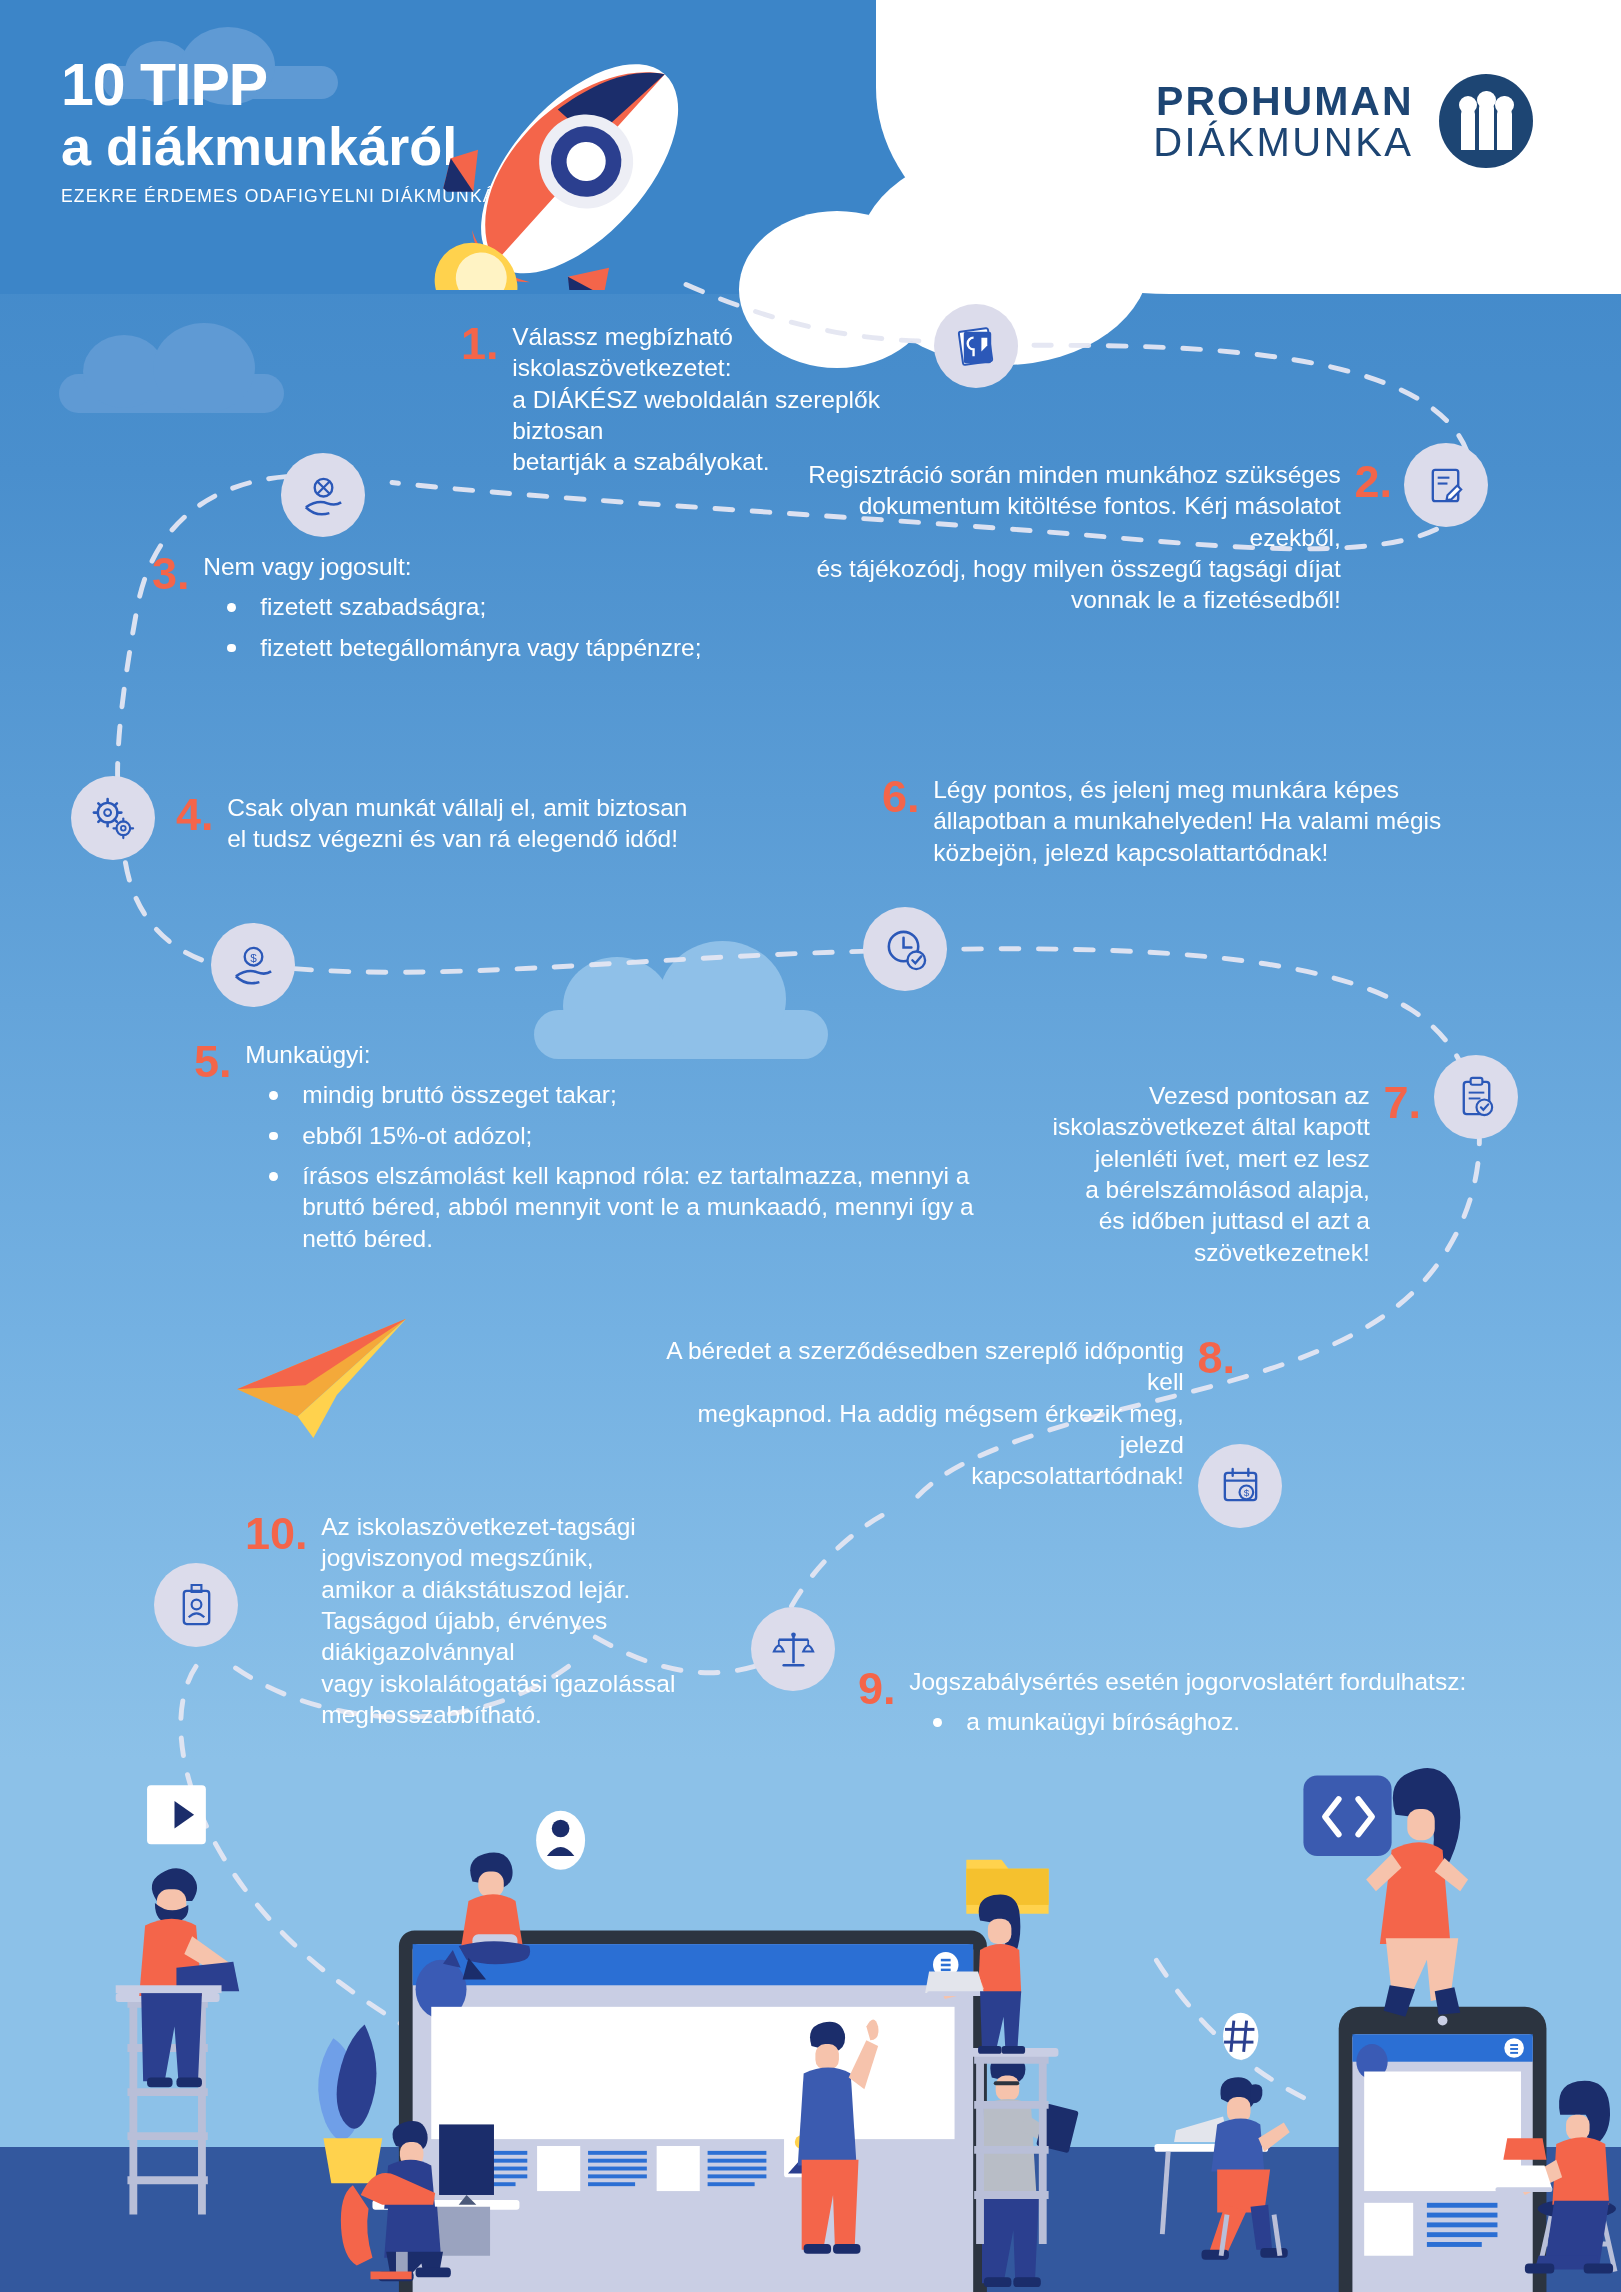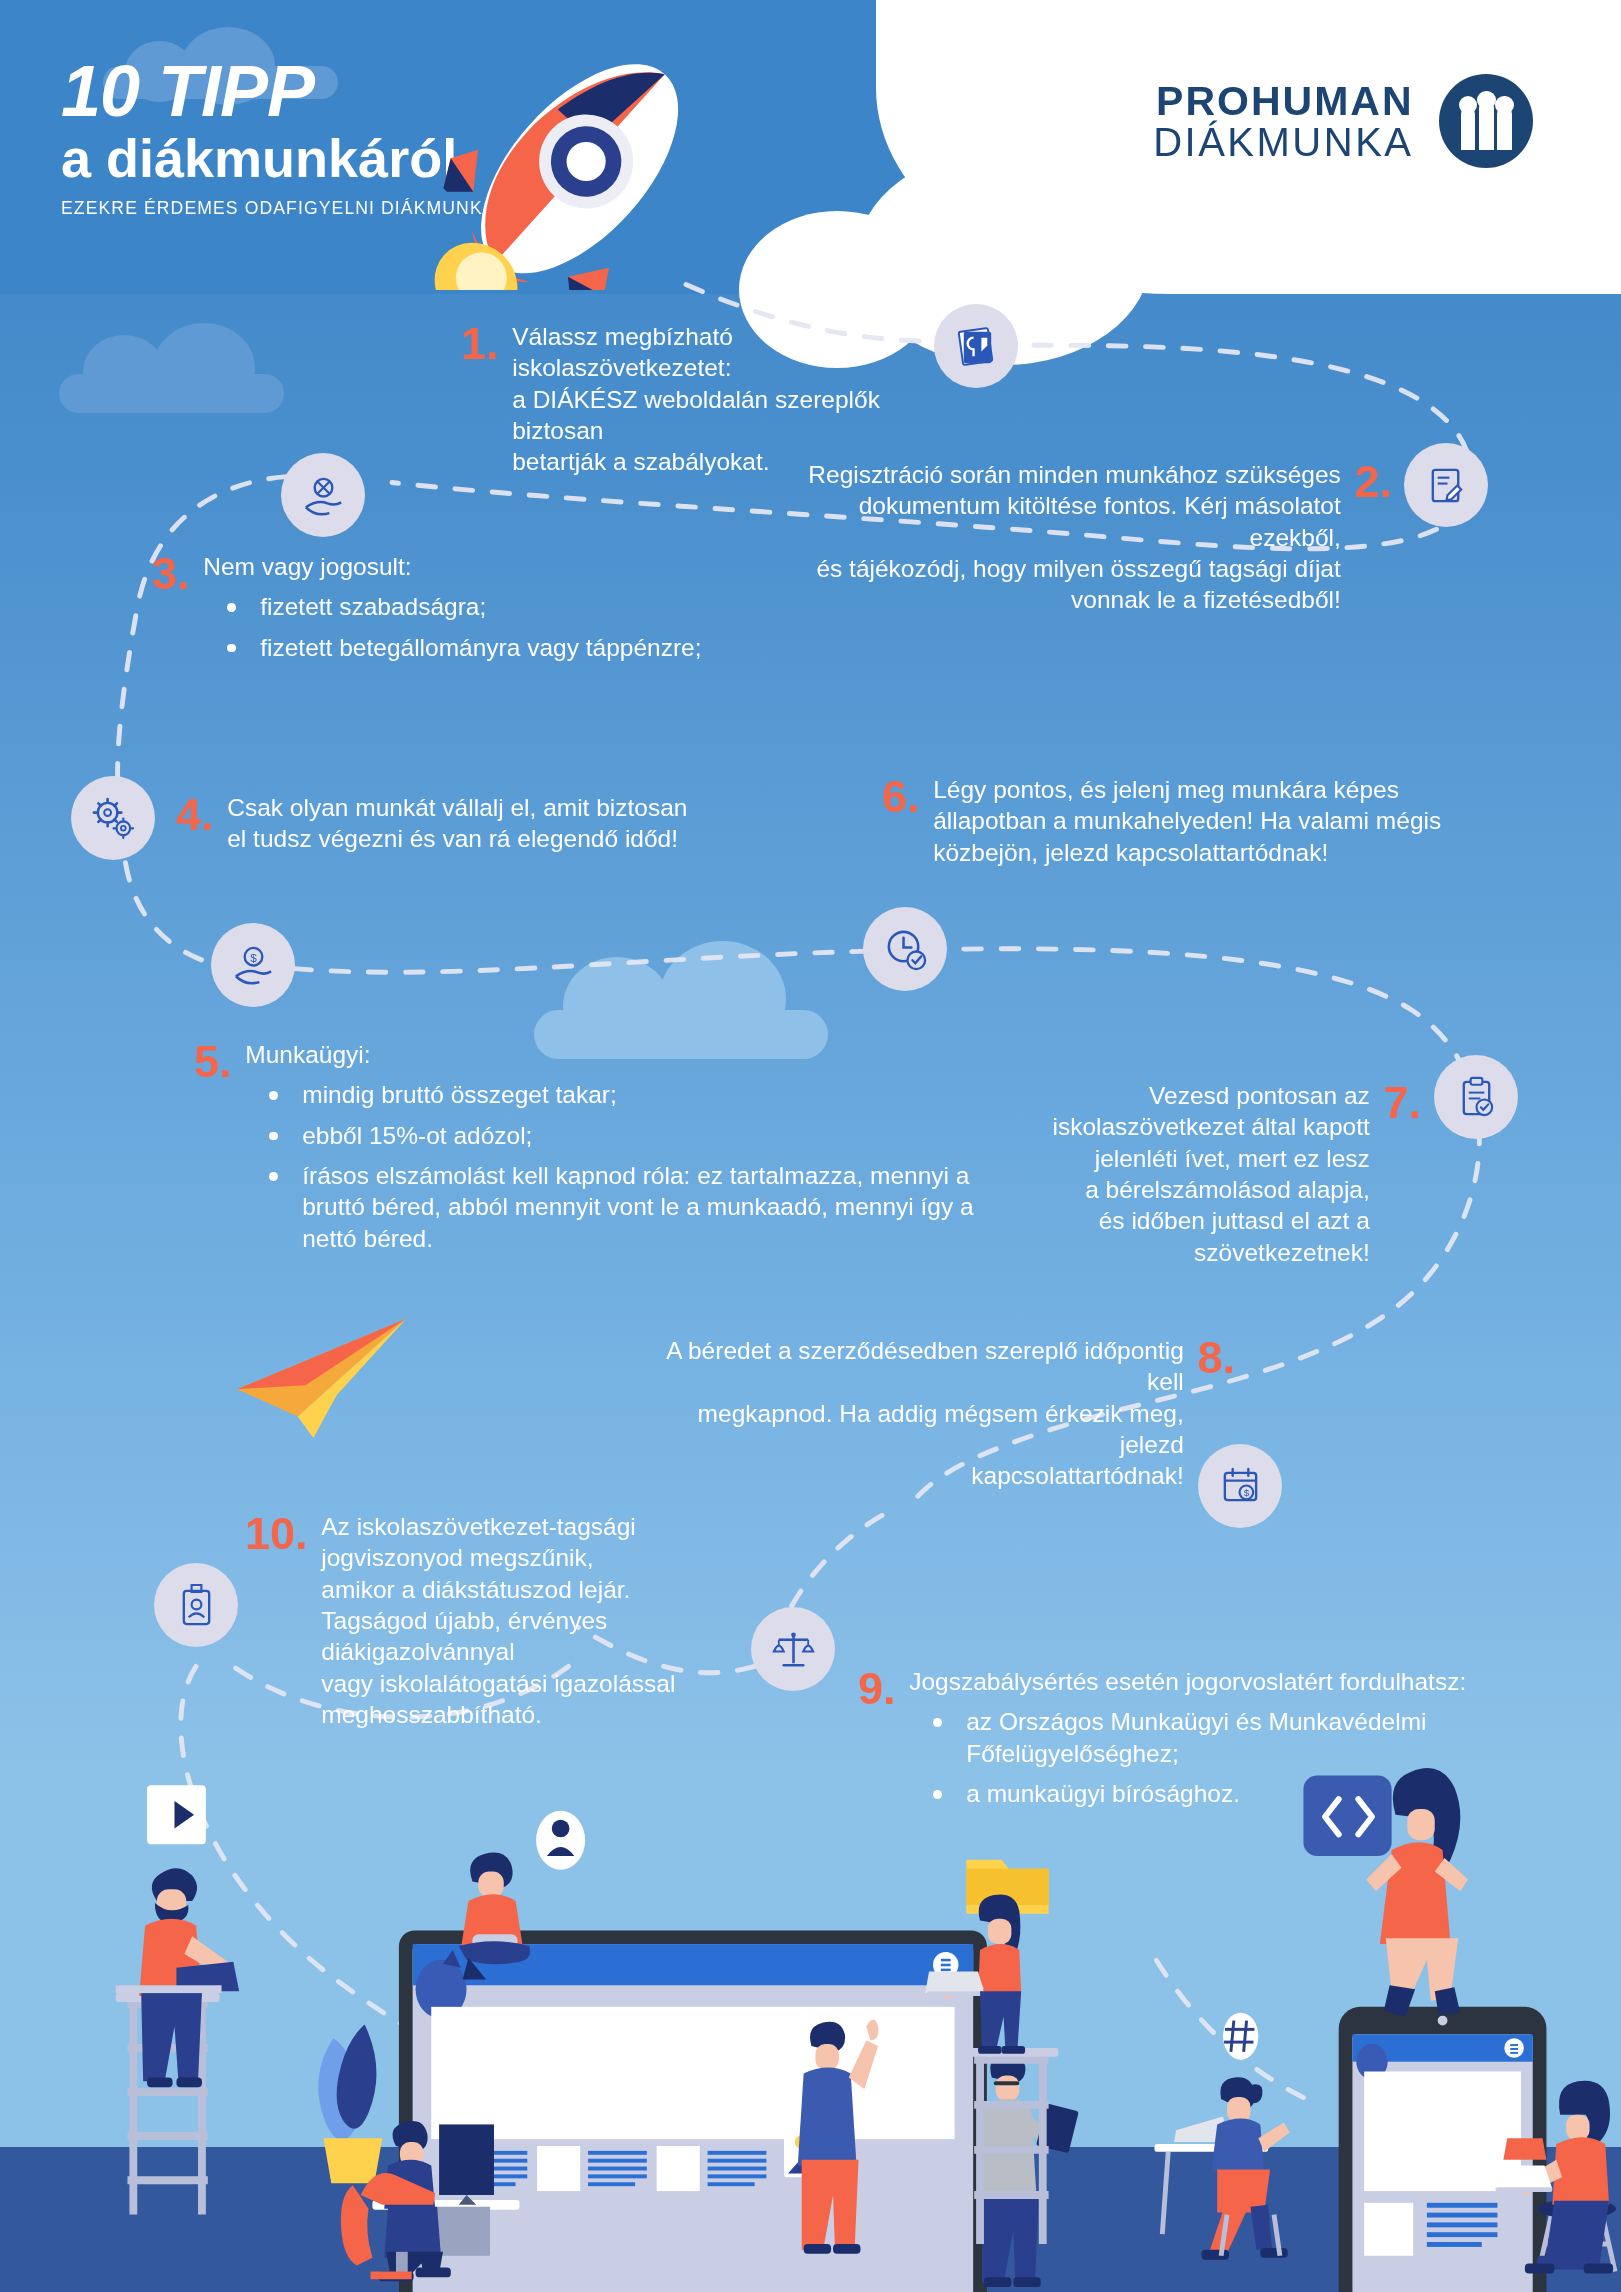--- a/index.html
+++ b/index.html
@@ -62,21 +62,21 @@
   .lm-head { position:absolute; width:18.6px; height:18.6px; border-radius:50%; background:#fff; }
 
   
   .hdr-small-cloud {
     position:absolute; left:103px; top:27.4px; width:235px; height:78px;
   }
   .hdr-small-cloud i { position:absolute; background:#5f9ad4; border-radius:50%; display:block; }
 
   
   .title-wrap { position:absolute; left:61px; top:57px; color:#fff; z-index:6; }
-  .t1 { font-size:72px; font-weight:bold; letter-spacing:-1px; line-height:0.95;font-style:italic; }
+  .t1 { font-size:59px; font-weight:bold; letter-spacing:-1px; line-height:0.95; }
   .t2 { font-size:54px; font-weight:bold; line-height:1.1; margin-top:3.9px;}
   .t3 { font-size:17.6px; letter-spacing:1.1px; margin-top:9.8px; font-weight:400; }
 
   
   .rocket { position:absolute; left:412px; top:5.9px; width:333px; height:284px; z-index:7; }
 
   
   .cloud { position:absolute; }
   .cloud i { position:absolute; border-radius:50%; display:block; }
   .cloud .base { border-radius:39px; }
@@ -408,21 +408,20 @@
       <div class="num">8.</div>
     </div>
   </div>
 
   <div class="tip" style="left:858px;top:1666px;width:706px;">
     <div class="row">
       <div class="num">9.</div>
       <div class="body">
         <div>Jogszabálysértés esetén jogorvoslatért fordulhatsz:</div>
         <ul>
-          <li>az Országos Munkaügyi és Munkavédelmi Főfelügyelőséghez;</li>
           <li>a munkaügyi bírósághoz.</li>
         </ul>
       </div>
     </div>
   </div>
 
   <div class="tip" style="left:245px;top:1511px;width:431px;">
     <div class="row">
       <div class="num">10.</div>
       <div class="body">

